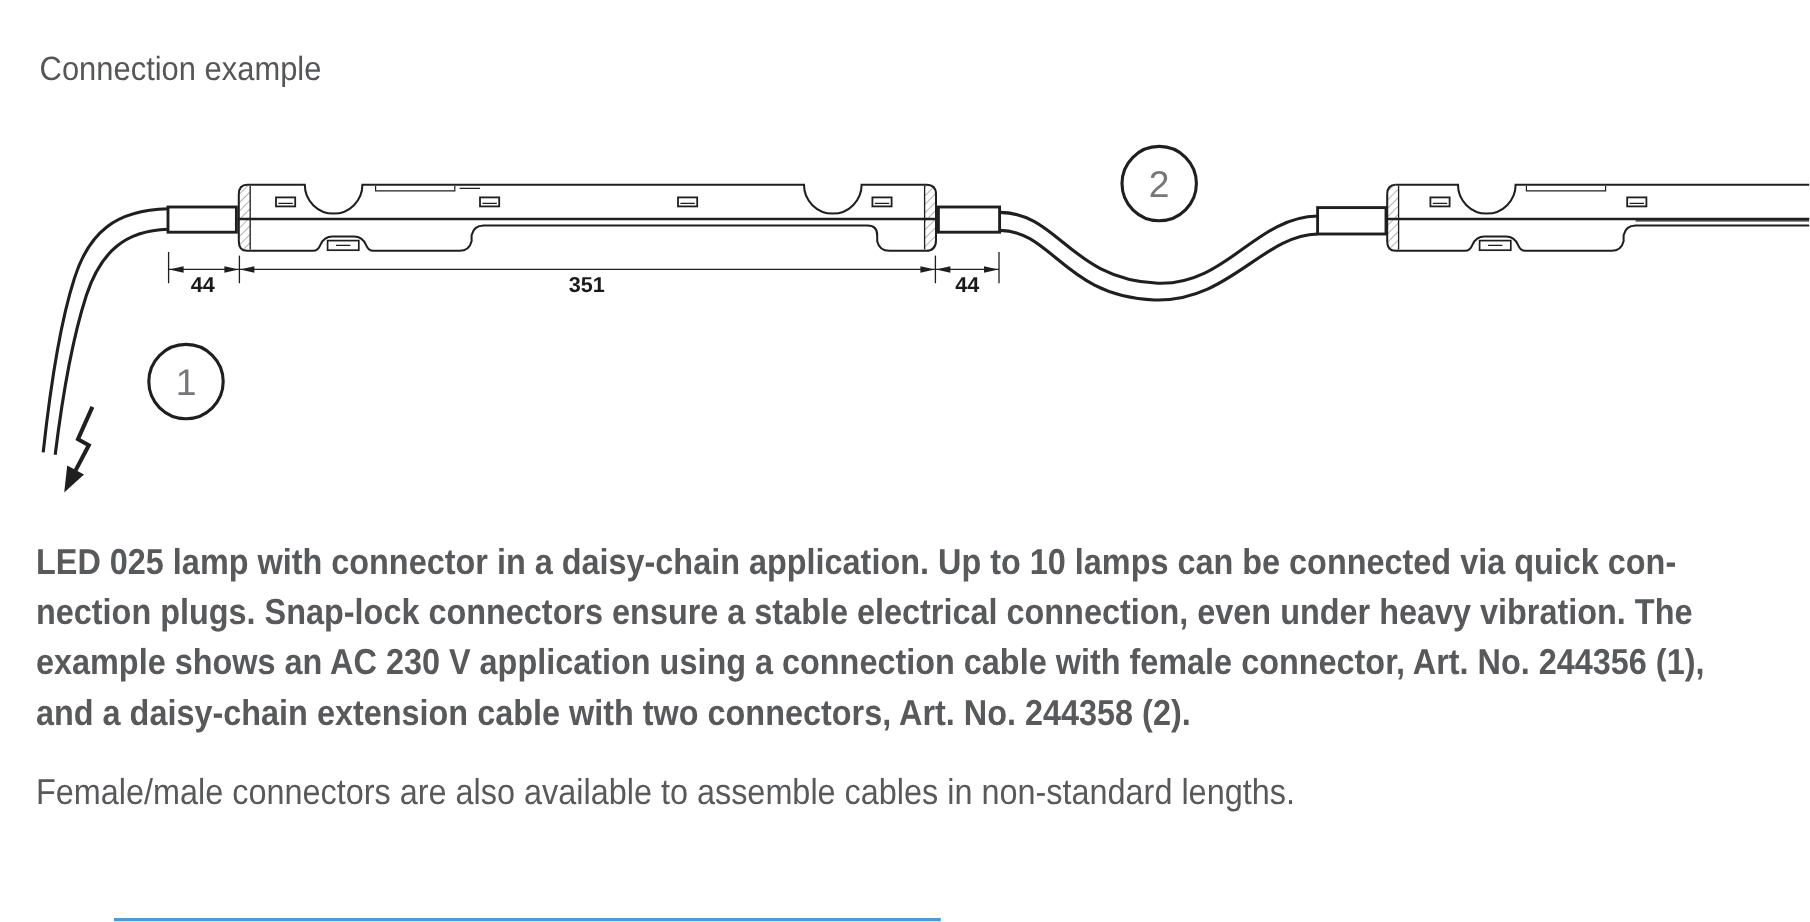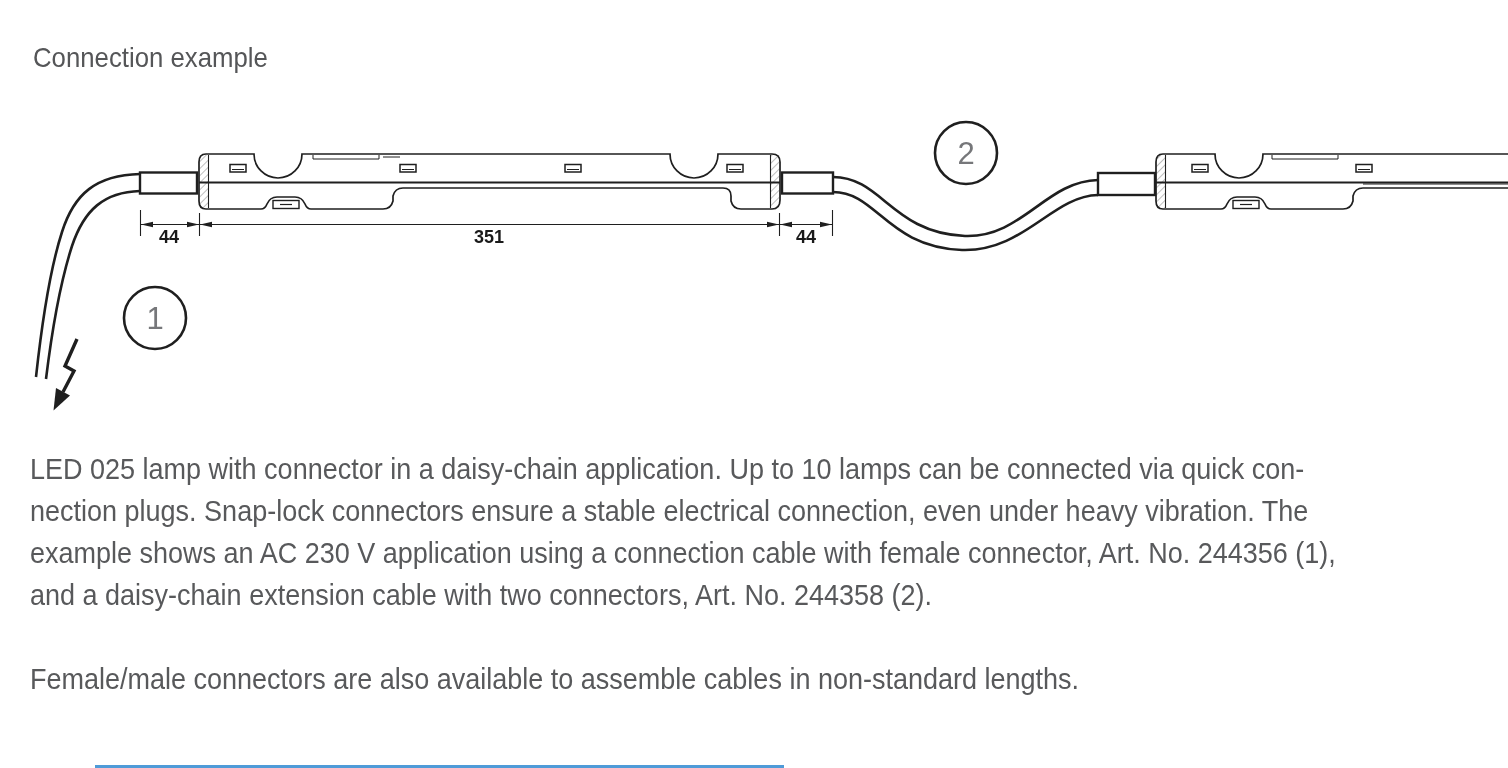--- a/index.html
+++ b/index.html
@@ -12,22 +12,22 @@
     color:#58595b;
   }
   .page-title{
     position:absolute;left:33px;top:42px;
     font-size:28px;font-weight:400;color:#555658;
     white-space:nowrap;
     transform:scaleX(0.92);transform-origin:0 0;
   }
   .diagram-wrap{position:absolute;left:0;top:95px;width:1508px;height:350px;}
   .bodytext{position:absolute;left:30px;width:1478px;}
-  .p1{top:448px;}
-  .p2{top:658px;}
+  .p1{top:448px;font-weight:bold;}
+  .p2{top:640px;}
   .bodyline{
     font-size:30px;line-height:42px;color:#58595b;
     white-space:nowrap;
     transform:scaleX(0.90);transform-origin:0 0;
   }
   .accent-bar{
     position:absolute;left:95px;bottom:0;width:689px;height:3px;
     background:#4f9bd8;
   }
   svg .ln{stroke:#1f1f1f;fill:none;}

